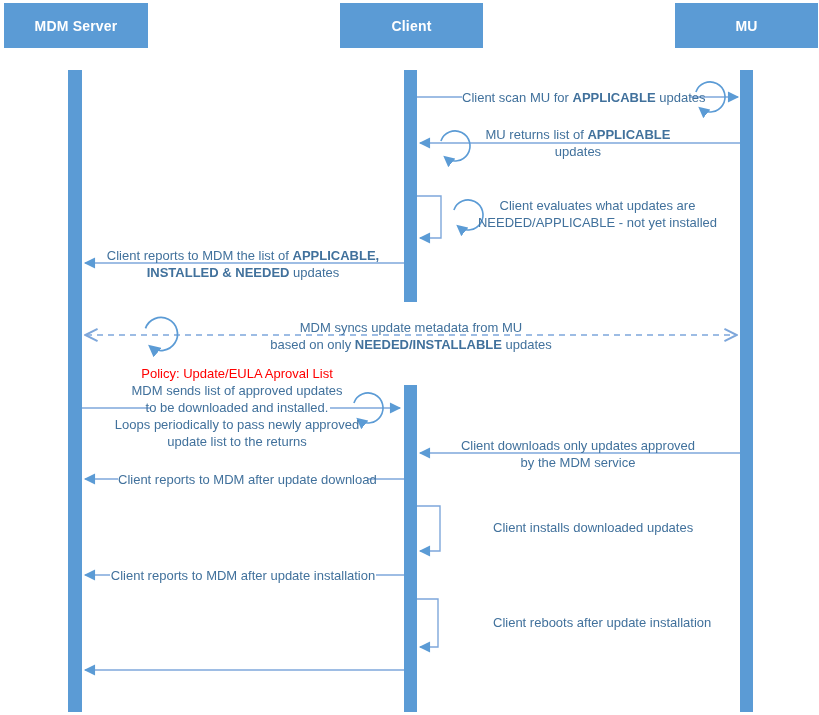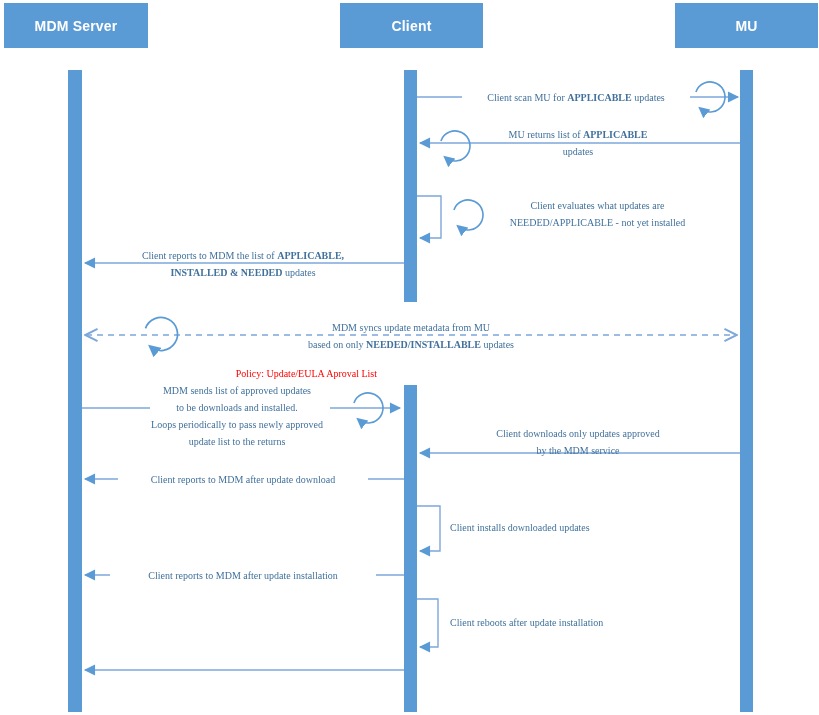--- a/index.html
+++ b/index.html
@@ -18,26 +18,26 @@
 
   .lifeline{position:absolute;width:13px;background:var(--primary);z-index:0;}
 
   svg.wires{position:absolute;left:0;top:0;width:819px;height:715px;z-index:1;pointer-events:none;}
   .wire{stroke:var(--line);stroke-width:1.4;fill:none;}
   .dashed{stroke-dasharray:6 5;}
   .loopstroke{stroke:var(--primary);stroke-width:1.6;fill:none;}
   .arrfill{fill:var(--primary);}
   .chevstroke{stroke:var(--line);stroke-width:1.3;fill:none;}
 
-  .msg{position:absolute;z-index:2;color:var(--text);font-size:10px;line-height:17px;
-       text-align:center;font-family:Liberation Serif, serif;}
+  .msg{position:absolute;z-index:2;color:var(--text);font-size:13px;line-height:17px;
+       text-align:center;}
   .msg .b{font-weight:bold;}
   .onl{white-space:nowrap;background:#fff;}       
-  .la{text-align:left;white-space:nowrap;}        
-  .red{color:var(--red);text-align:right;}
+  .la{text-align:left;white-space:nowrap;margin-left:43px;}        
+  .red{color:var(--red);}
 </style>
 </head>
 <body>
 
 <div class="canvas">
 
   <svg class="wires">
     <defs>
       <marker id="arr" viewBox="0 0 10 10" refX="9" refY="5" markerWidth="9" markerHeight="8" orient="auto-start-reverse">
           <path class="arrfill" d="M0,0 L10,5 L0,10 z"></path>
@@ -105,23 +105,23 @@
   <div class="msg" style="left:448px;top:126px;width:260px;"><span>MU returns list of </span><span class="b">APPLICABLE</span><br><span>updates</span></div>
 
   <div class="msg" style="left:103px;top:247px;width:280px;"><span>Client reports to MDM the list of </span><span class="b">APPLICABLE,</span><br><span class="b">INSTALLED &amp; NEEDED</span><span> updates</span></div>
 
   <div class="msg" style="left:455px;top:197px;width:285px;"><span>Client evaluates what updates are</span><br><span>NEEDED/APPLICABLE - not yet installed</span></div>
 
   <div class="msg" style="left:251px;top:319px;width:320px;"><span>MDM syncs update metadata from MU</span><br><span>based on only </span><span class="b">NEEDED/INSTALLABLE</span><span> updates</span></div>
 
   <div class="msg red" style="left:97px;top:365px;width:280px;">Policy: Update/EULA Aproval List</div>
 
-  <div class="msg" style="left:97px;top:382px;width:280px;"><span>MDM sends list of approved updates</span><br><span>to be downloads and installed.</span><br><span>Loops periodically to pass newly approved</span><br><span>update list to the returns</span></div>
+  <div class="msg" style="left:97px;top:382px;width:280px;"><span>MDM sends list of approved updates</span><br><span>to be downloaded and installed.</span><br><span>Loops periodically to pass newly approved</span><br><span>update list to the returns</span></div>
 
-  <div class="msg" style="left:438px;top:425px;width:280px;"><span>Client downloads only updates approved</span><br><span>by the MDM service</span></div>
+  <div class="msg" style="left:438px;top:437px;width:280px;"><span>Client downloads only updates approved</span><br><span>by the MDM service</span></div>
 
   <div class="msg onl" style="left:118px;top:471px;width:250px;">Client reports to MDM after update download</div>
 
   <div class="msg la" style="left:450px;top:519px;">Client installs downloaded updates</div>
 
   <div class="msg onl" style="left:110px;top:567px;width:266px;">Client reports to MDM after update installation</div>
 
   <div class="msg la" style="left:450px;top:614px;">Client reboots after update installation</div>
 
 </div>

